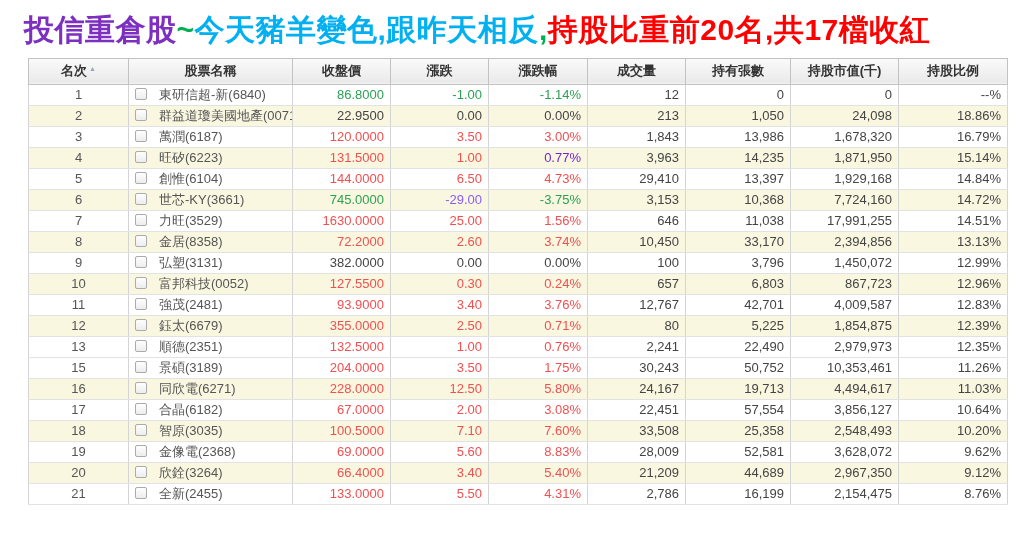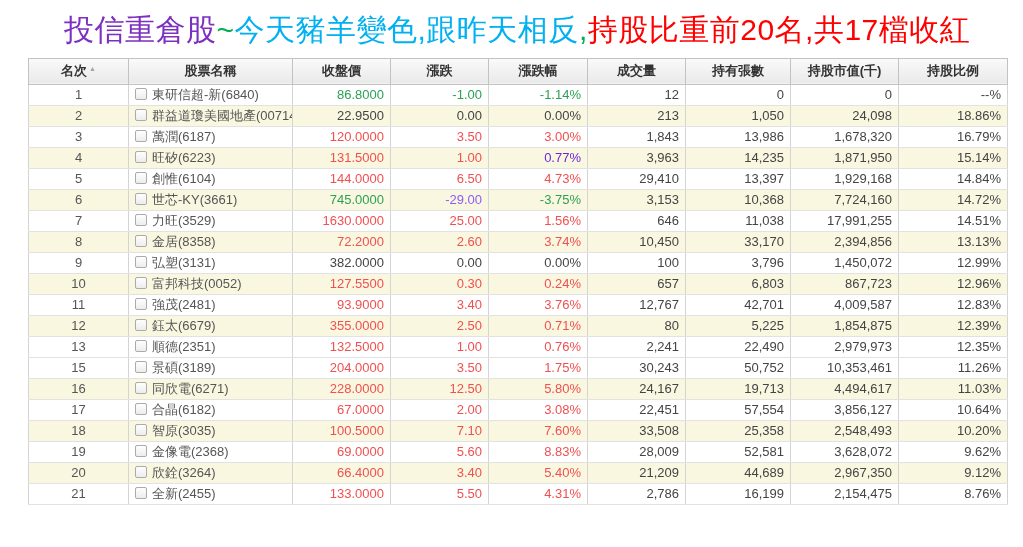--- a/index.html
+++ b/index.html
@@ -3,27 +3,26 @@
 <meta charset="utf-8">
 <style>
   html,body{margin:0;padding:0;background:#ffffff;}
   body{
     width:1023px;height:547px;overflow:hidden;
     font-family:"Liberation Sans","DejaVu Sans",sans-serif;
     -webkit-font-smoothing:antialiased;
   }
   
   .page-title{
-    padding:8px 0 6px 40px;
+    padding:8px 0 6px 24px;
     font-size:30px;
-    font-weight:normal;
+    font-weight:bold;
     letter-spacing:0.5px;
     line-height:1.45;
     white-space:nowrap;
-    margin-left:24px;
   }
   
   .table-wrap{margin-left:28px;width:979px;}
   table.stock-table{
     border-collapse:collapse;
     table-layout:fixed;
     width:979px;
     font-size:13px;
     color:#444;
   }
@@ -61,21 +60,21 @@
   .chk{
     display:inline-block;
     width:10px;height:10px;
     border:1px solid #ababab;
     background:linear-gradient(#fefefe,#ededed);
     border-radius:2px;
     margin-right:5px;
     vertical-align:-1px;
     cursor:pointer;
   }
-  .stock-link{cursor:pointer;}
+  .stock-link{cursor:pointer;margin-left:7px;}
 </style>
 </head>
 <body>
 
 <div class="page-title">
   <span style="color: rgb(125, 47, 192);">投信重倉股</span><span style="color: rgb(0, 176, 80);">~</span><span style="color: rgb(0, 176, 240);">今天豬羊變色,跟昨天相反</span><span style="color: rgb(0, 176, 80);">,</span><span style="color: rgb(255, 0, 0);">持股比重前20名,共17檔收紅</span>
 </div>
 
 <div class="table-wrap">
   <table class="stock-table">

